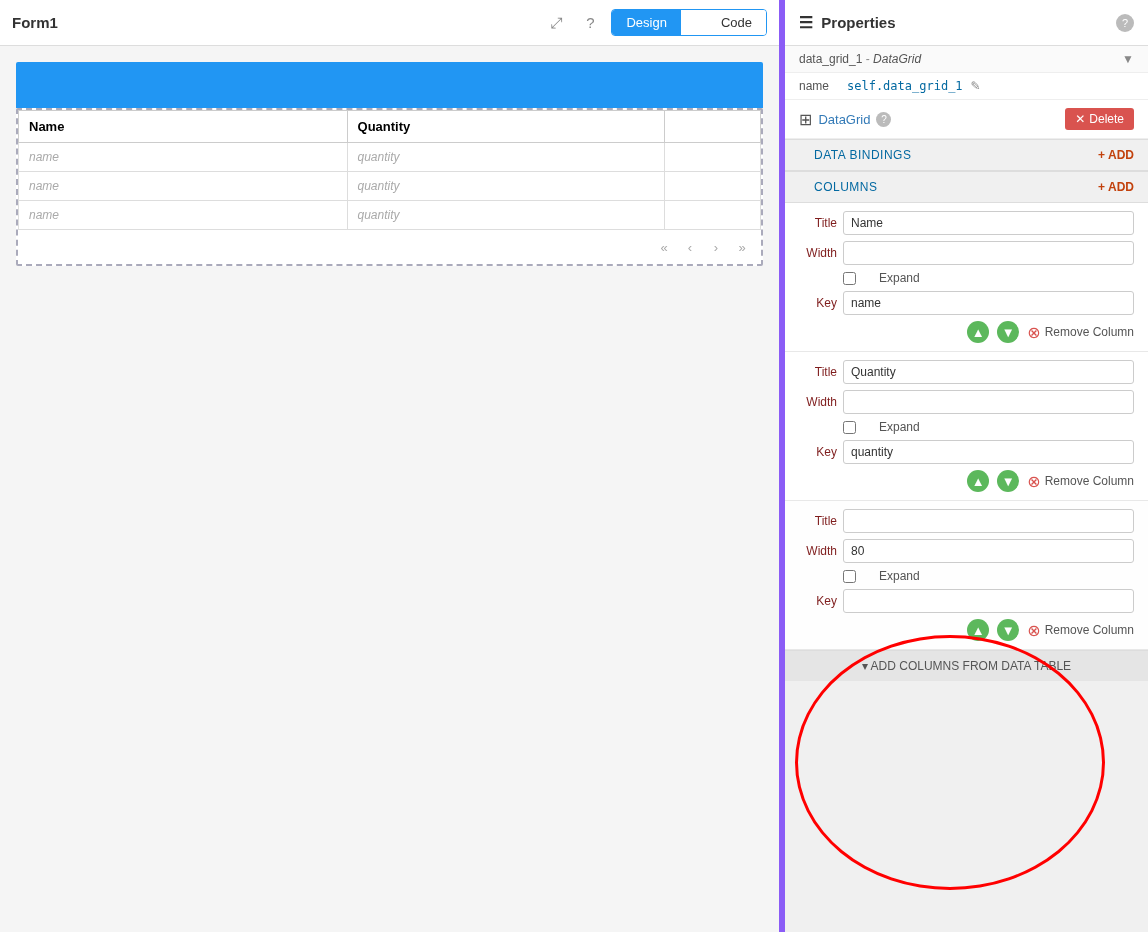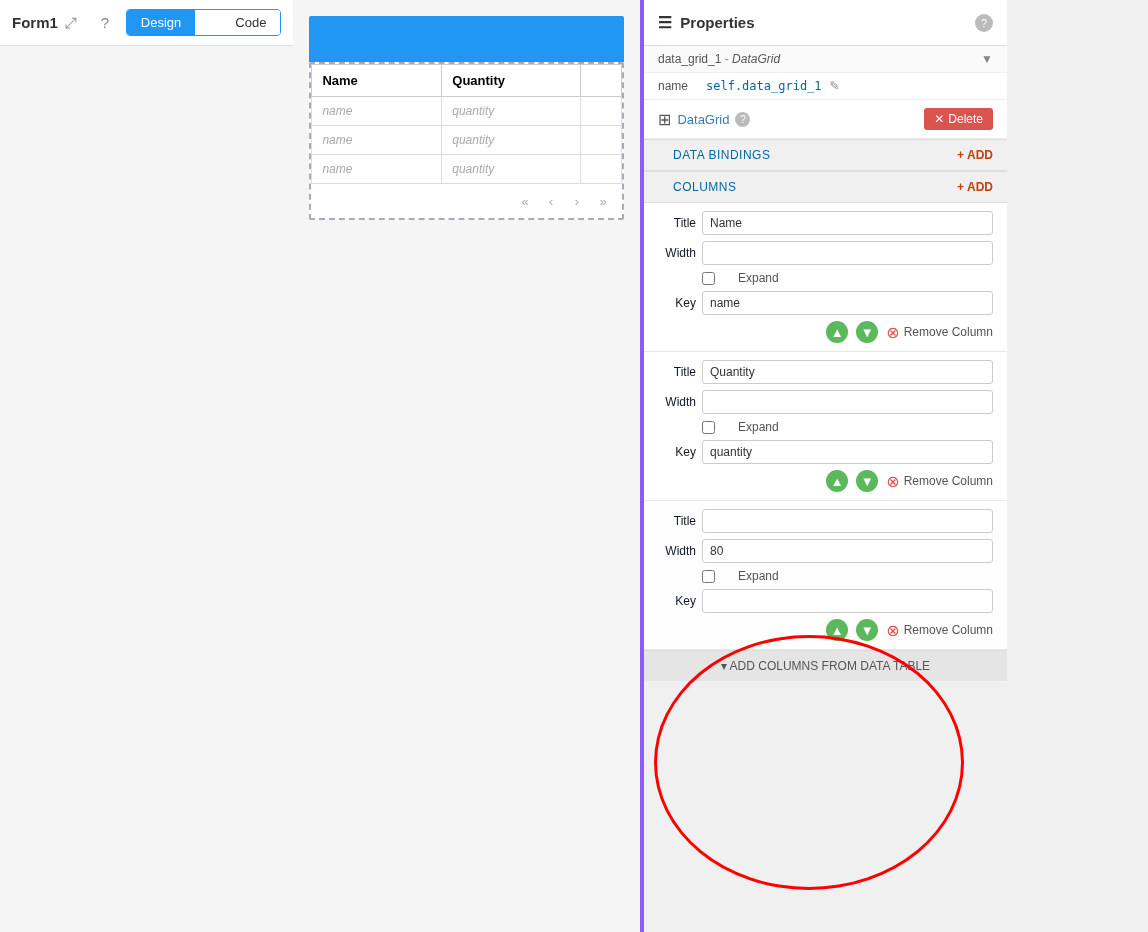--- a/index.html
+++ b/index.html
@@ -1,19 +1,19 @@
 <!DOCTYPE html>
 <html><head>
   <meta charset="utf-8">
   <style>
     * { box-sizing: border-box; margin: 0; padding: 0; }
     body { font-family: -apple-system, BlinkMacSystemFont, 'Segoe UI', Arial, sans-serif; font-size: 13px; background: #f0f0f0; display: flex; height: 932px; width: 1148px; overflow: hidden; }
 
     
-    .left-panel { width: 644px; background: #f5f5f5; display: flex; flex-direction: row; border-right: 4px solid #8b5cf6; }
+    .left-panel { width: 785px; background: #f5f5f5; display: flex; flex-direction: column; border-right: 6px solid #8b5cf6; }
 
     .top-bar { display: flex; align-items: center; justify-content: space-between; padding: 0 12px; height: 46px; background: #fff; border-bottom: 1px solid #ddd; }
     .top-bar-title { font-size: 15px; font-weight: 600; color: #333; }
     .top-bar-right { display: flex; align-items: center; gap: 8px; }
     .icon-btn { width: 26px; height: 26px; border: none; background: none; cursor: pointer; display: flex; align-items: center; justify-content: center; color: #888; font-size: 15px; }
     .tab-group { display: flex; border-radius: 4px; overflow: hidden; border: 1px solid #2196F3; }
     .tab-btn { padding: 5px 14px; border: none; cursor: pointer; font-size: 13px; font-weight: 500; }
     .tab-btn.active { background: #2196F3; color: #fff; }
     .tab-btn.inactive { background: #fff; color: #333; padding-left: 40px; }
 
@@ -50,21 +50,21 @@
     .datagrid-icon { display: flex; align-items: center; gap: 6px; }
     .datagrid-link { color: #337ab7; font-size: 13px; cursor: pointer; }
     .delete-btn { background: #d9534f; color: #fff; border: none; border-radius: 3px; padding: 4px 10px; cursor: pointer; font-size: 12px; display: flex; align-items: center; gap: 4px; }
 
     .section-header { display: flex; align-items: center; justify-content: space-between; padding: 8px 14px; background: #f0f0f0; border-bottom: 1px solid #ddd; border-top: 1px solid #ddd; }
     .section-label { font-size: 12px; font-weight: 400; color: #0369a1; letter-spacing: 0.5px; margin-left: 15px; }
     .add-btn { color: #c2410c; font-size: 12px; font-weight: 600; cursor: pointer; border: none; background: none; }
 
     .column-block { border-bottom: 1px solid #e8e8e8; padding: 8px 14px; background: #fff; }
     .field-row { display: flex; align-items: center; margin-bottom: 6px; gap: 6px; }
-    .field-label { font-size: 12px; color: #0f172a; min-width: 38px; text-align: right; }
+    .field-label { font-size: 12px; color: #7f1d1d; min-width: 38px; text-align: right; }
     .field-input { flex: 1; border: 1px solid #ccc; border-radius: 3px; padding: 4px 7px; font-size: 12px; color: #333; background: #fff; }
     .checkbox-row { display: flex; align-items: center; gap: 23px; margin-bottom: 6px; margin-left: 44px; }
     .checkbox-row input[type="checkbox"] { margin: 0; }
     .checkbox-label { font-size: 12px; color: #555; }
 
     .column-actions { display: flex; align-items: center; justify-content: flex-end; gap: 8px; margin-top: 2px; }
     .action-arrow { width: 22px; height: 22px; border-radius: 50%; border: none; cursor: pointer; display: flex; align-items: center; justify-content: center; font-size: 13px; }
     .arrow-up { background: #5cb85c; color: #fff; }
     .arrow-down { background: #5cb85c; color: #fff; }
     .remove-col-btn { display: flex; align-items: center; gap: 4px; color: #555; font-size: 12px; cursor: pointer; border: none; background: none; }

